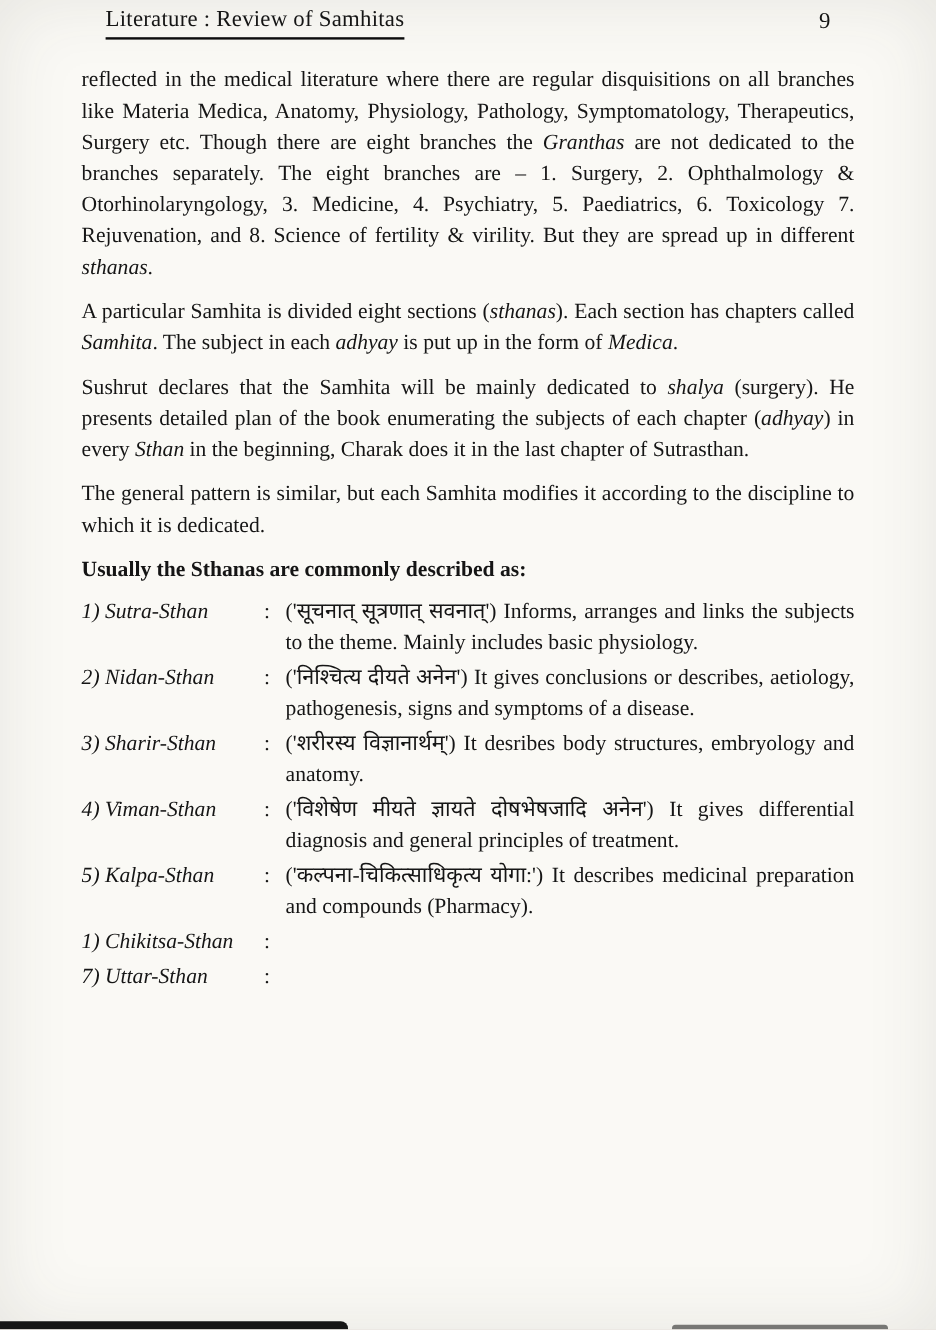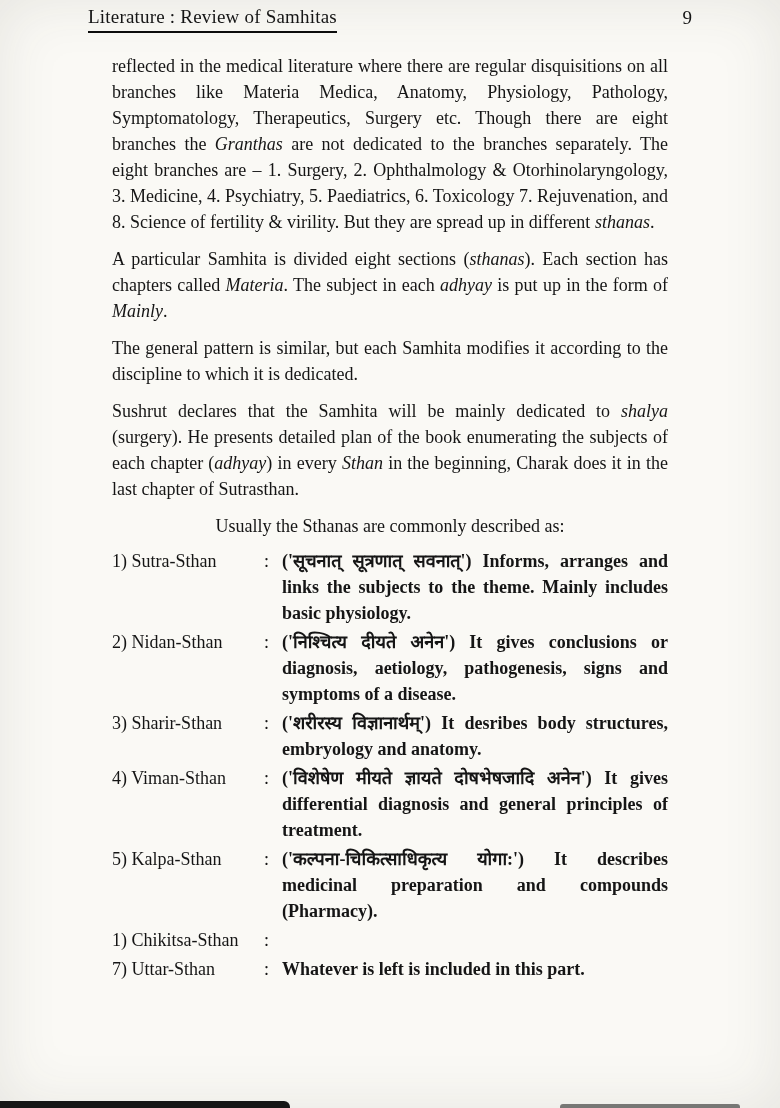--- a/index.html
+++ b/index.html
@@ -28,50 +28,51 @@
   .running-head {
     border-bottom: 2.5px solid #0c0c0c;
     padding-bottom: 3px;
     letter-spacing: 0.2px;
   }
   .page-number {
     font-size: 19px;
     padding-top: 1px;
   }
   .content {
-    padding: 0 112px;
+    padding: 0 68px;
     margin-top: 20px;
     font-size: 18px;
     line-height: 26px;
   }
   .para {
     margin: 0 0 11px 0;
     text-align: justify;
   }
   .para i, .list-desc i {
     font-style: italic;
   }
   .list-intro {
     margin: 0 0 9px 0;
-    text-align: center;
+    text-align: left;
+    font-weight: bold;
   }
   .list-row {
     display: grid;
     grid-template-columns: 152px 18px 1fr;
     margin-bottom: 3px;
   }
   .list-label {
     white-space: nowrap;
+    font-style: italic;
   }
   .list-sep {
     text-align: left;
   }
   .list-desc {
     text-align: justify;
-    font-weight: bold;
   }
   .artifact-bottom {
     position: absolute;
     left: 0;
     bottom: 0;
     width: 290px;
     height: 7px;
     background: #161616;
     border-radius: 0 6px 0 0;
   }
@@ -91,35 +92,35 @@
 <div class="page">
 
   <div class="header">
     <span class="running-head">Literature : Review of Samhitas</span>
     <span class="page-number">9</span>
   </div>
 
   <div class="content">
     <div id="paragraphs">
         <p class="para"><span>reflected in the medical literature where there are regular disquisitions on all branches like Materia Medica, Anatomy, Physiology, Pathology, Symptomatology, Therapeutics, Surgery etc. Though there are eight branches the </span><i>Granthas</i><span> are not dedicated to the branches separately. The eight branches are – 1. Surgery, 2. Ophthalmology &amp; Otorhinolaryngology, 3. Medicine, 4. Psychiatry, 5. Paediatrics, 6. Toxicology 7. Rejuvenation, and 8. Science of fertility &amp; virility. But they are spread up in different </span><i>sthanas</i><span>.</span></p>
-        <p class="para"><span>A particular Samhita is divided eight sections (</span><i>sthanas</i><span>). Each section has chapters called </span><i>Materia</i><span>. The subject in each </span><i>adhyay</i><span> is put up in the form of </span><i>Mainly</i><span>.</span></p>
+        <p class="para"><span>A particular Samhita is divided eight sections (</span><i>sthanas</i><span>). Each section has chapters called </span><i>Samhita</i><span>. The subject in each </span><i>adhyay</i><span> is put up in the form of </span><i>Medica</i><span>.</span></p>
+        <p class="para"><span>Sushrut declares that the Samhita will be mainly dedicated to </span><i>shalya</i><span> (surgery). He presents detailed plan of the book enumerating the subjects of each chapter (</span><i>adhyay</i><span>) in every </span><i>Sthan</i><span> in the beginning, Charak does it in the last chapter of Sutrasthan.</span></p>
         <p class="para"><span>The general pattern is similar, but each Samhita modifies it according to the discipline to which it is dedicated.</span></p>
-        <p class="para"><span>Sushrut declares that the Samhita will be mainly dedicated to </span><i>shalya</i><span> (surgery). He presents detailed plan of the book enumerating the subjects of each chapter (</span><i>adhyay</i><span>) in every </span><i>Sthan</i><span> in the beginning, Charak does it in the last chapter of Sutrasthan.</span></p>
       </div>
     <p id="list-intro" class="para list-intro"><span>Usually the Sthanas are commonly described as:</span></p>
     <div id="sthana-list">
         <div class="list-row">
           <div class="list-label">1) Sutra-Sthan</div>
           <div class="list-sep">:</div>
           <div class="list-desc"><span>('सूचनात् सूत्रणात् सवनात्') Informs, arranges and links the subjects to the theme. Mainly includes basic physiology.</span></div>
         </div>
         <div class="list-row">
           <div class="list-label">2) Nidan-Sthan</div>
           <div class="list-sep">:</div>
-          <div class="list-desc"><span>('निश्चित्य दीयते अनेन') It gives conclusions or diagnosis, aetiology, pathogenesis, signs and symptoms of a disease.</span></div>
+          <div class="list-desc"><span>('निश्चित्य दीयते अनेन') It gives conclusions or describes, aetiology, pathogenesis, signs and symptoms of a disease.</span></div>
         </div>
         <div class="list-row">
           <div class="list-label">3) Sharir-Sthan</div>
           <div class="list-sep">:</div>
           <div class="list-desc"><span>('शरीरस्य विज्ञानार्थम्') It desribes body structures, embryology and anatomy.</span></div>
         </div>
         <div class="list-row">
           <div class="list-label">4) Viman-Sthan</div>
           <div class="list-sep">:</div>
           <div class="list-desc"><span>('विशेषेण मीयते ज्ञायते दोषभेषजादि अनेन') It gives differential diagnosis and general principles of treatment.</span></div>
@@ -129,21 +130,20 @@
           <div class="list-sep">:</div>
           <div class="list-desc"><span>('कल्पना-चिकित्साधिकृत्य योगा:') It describes medicinal preparation and compounds (Pharmacy).</span></div>
         </div>
         <div class="list-row">
           <div class="list-label">1) Chikitsa-Sthan</div>
           <div class="list-sep">:</div>
         </div>
         <div class="list-row">
           <div class="list-label">7) Uttar-Sthan</div>
           <div class="list-sep">:</div>
-          <div class="list-desc"><span>Whatever is left is included in this part.</span></div>
         </div>
       </div>
   </div>
 
   <div class="artifact-bottom"></div>
   <div class="artifact-bottom-right"></div>
 
 </div>
 
 </body></html>

